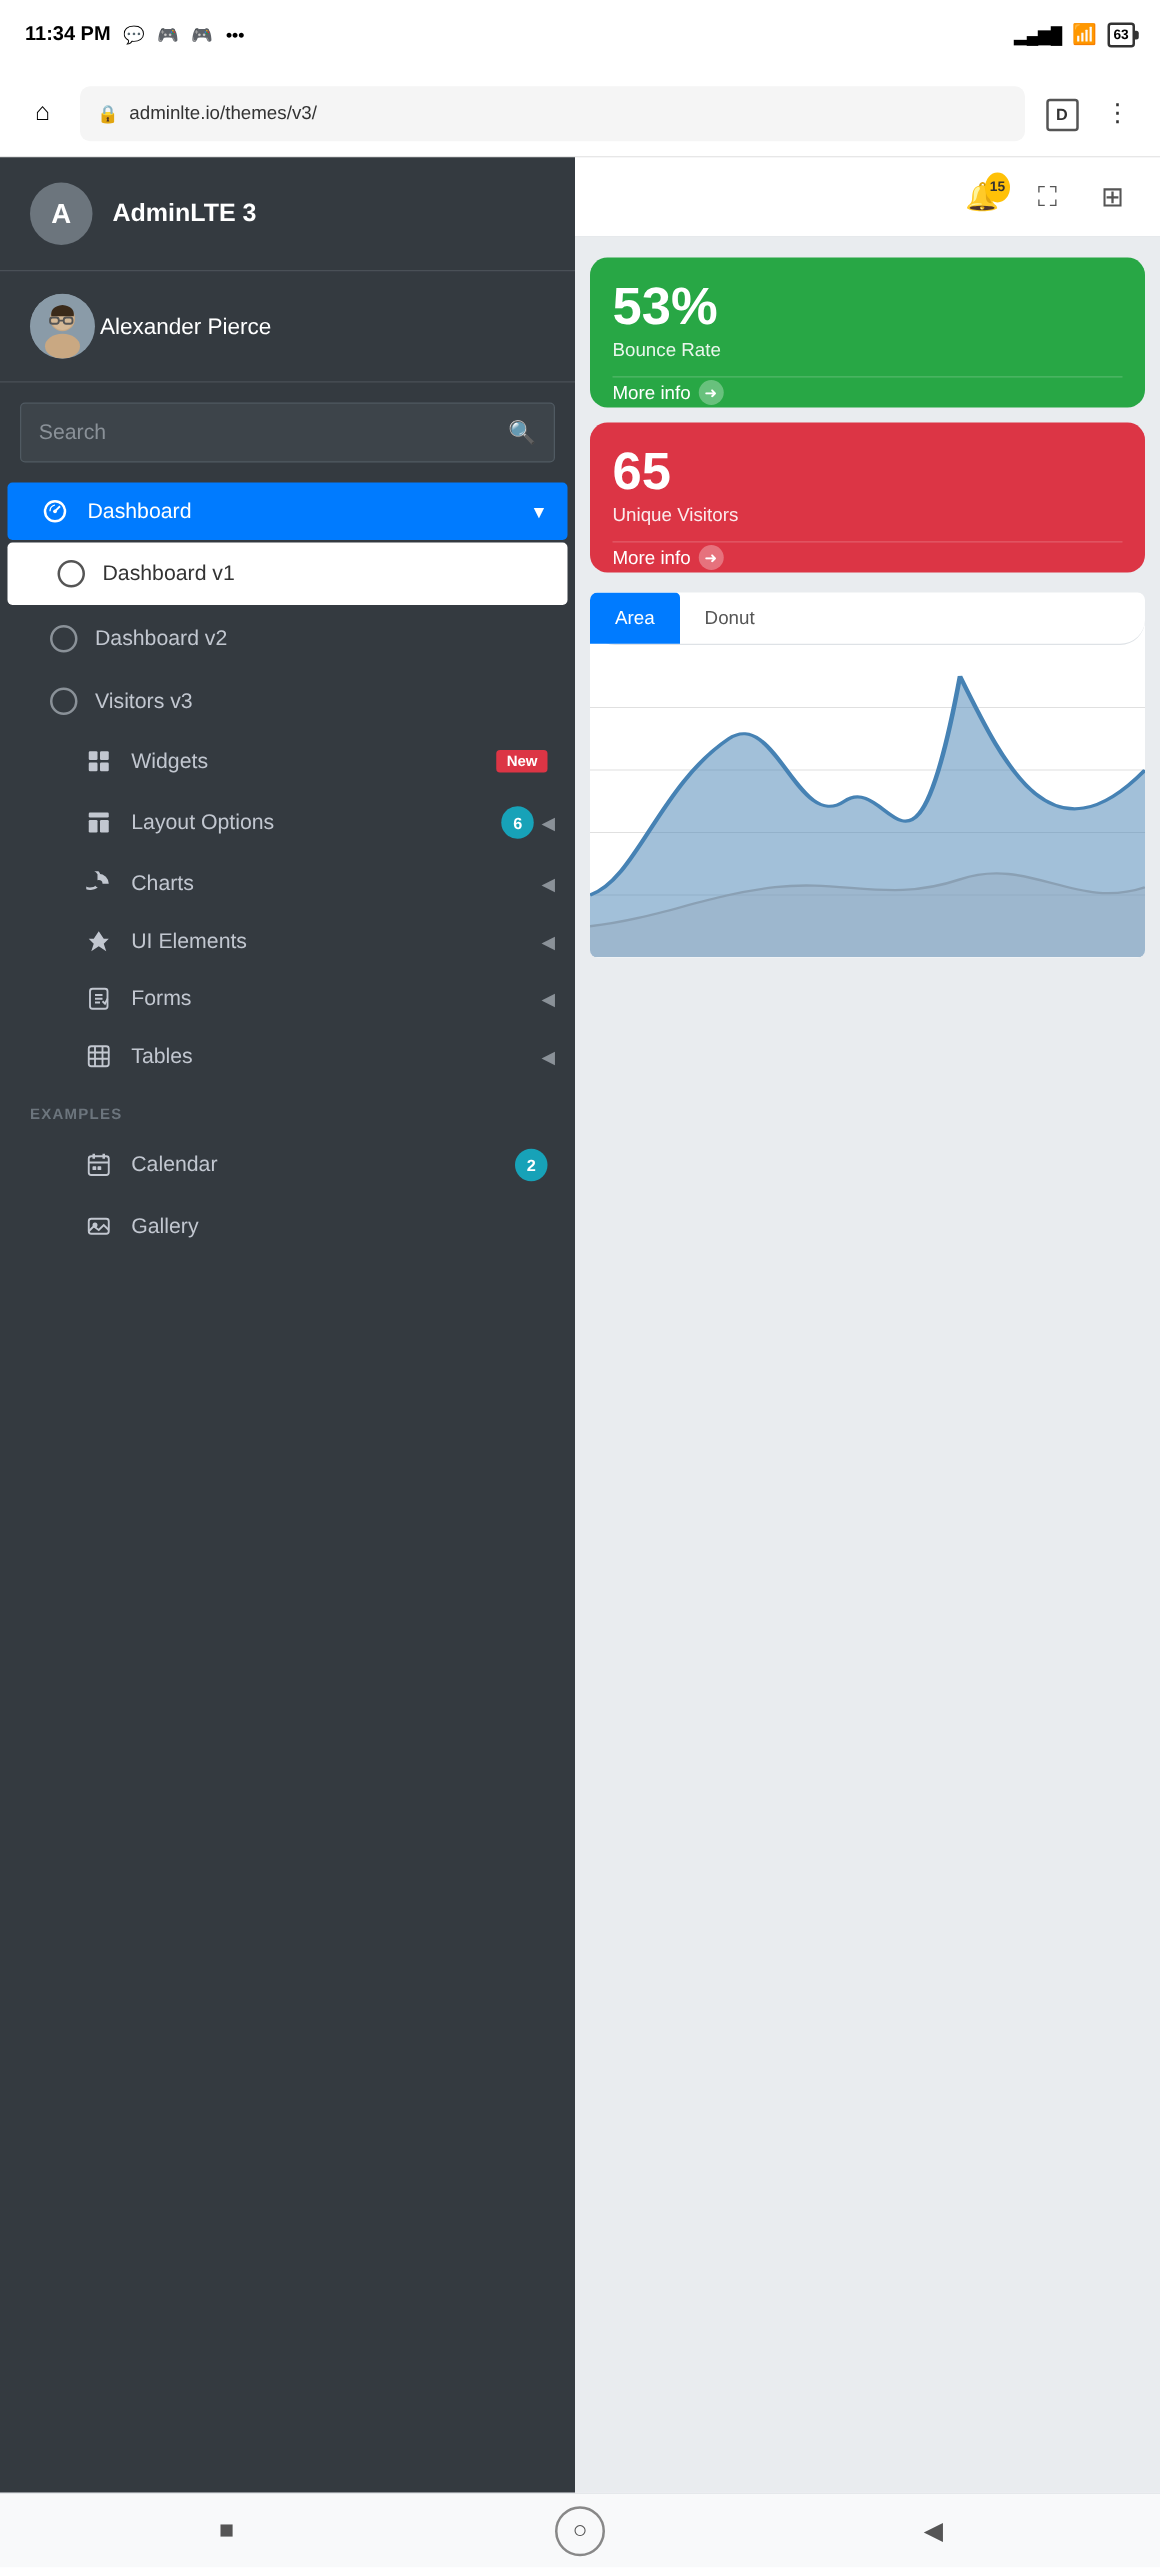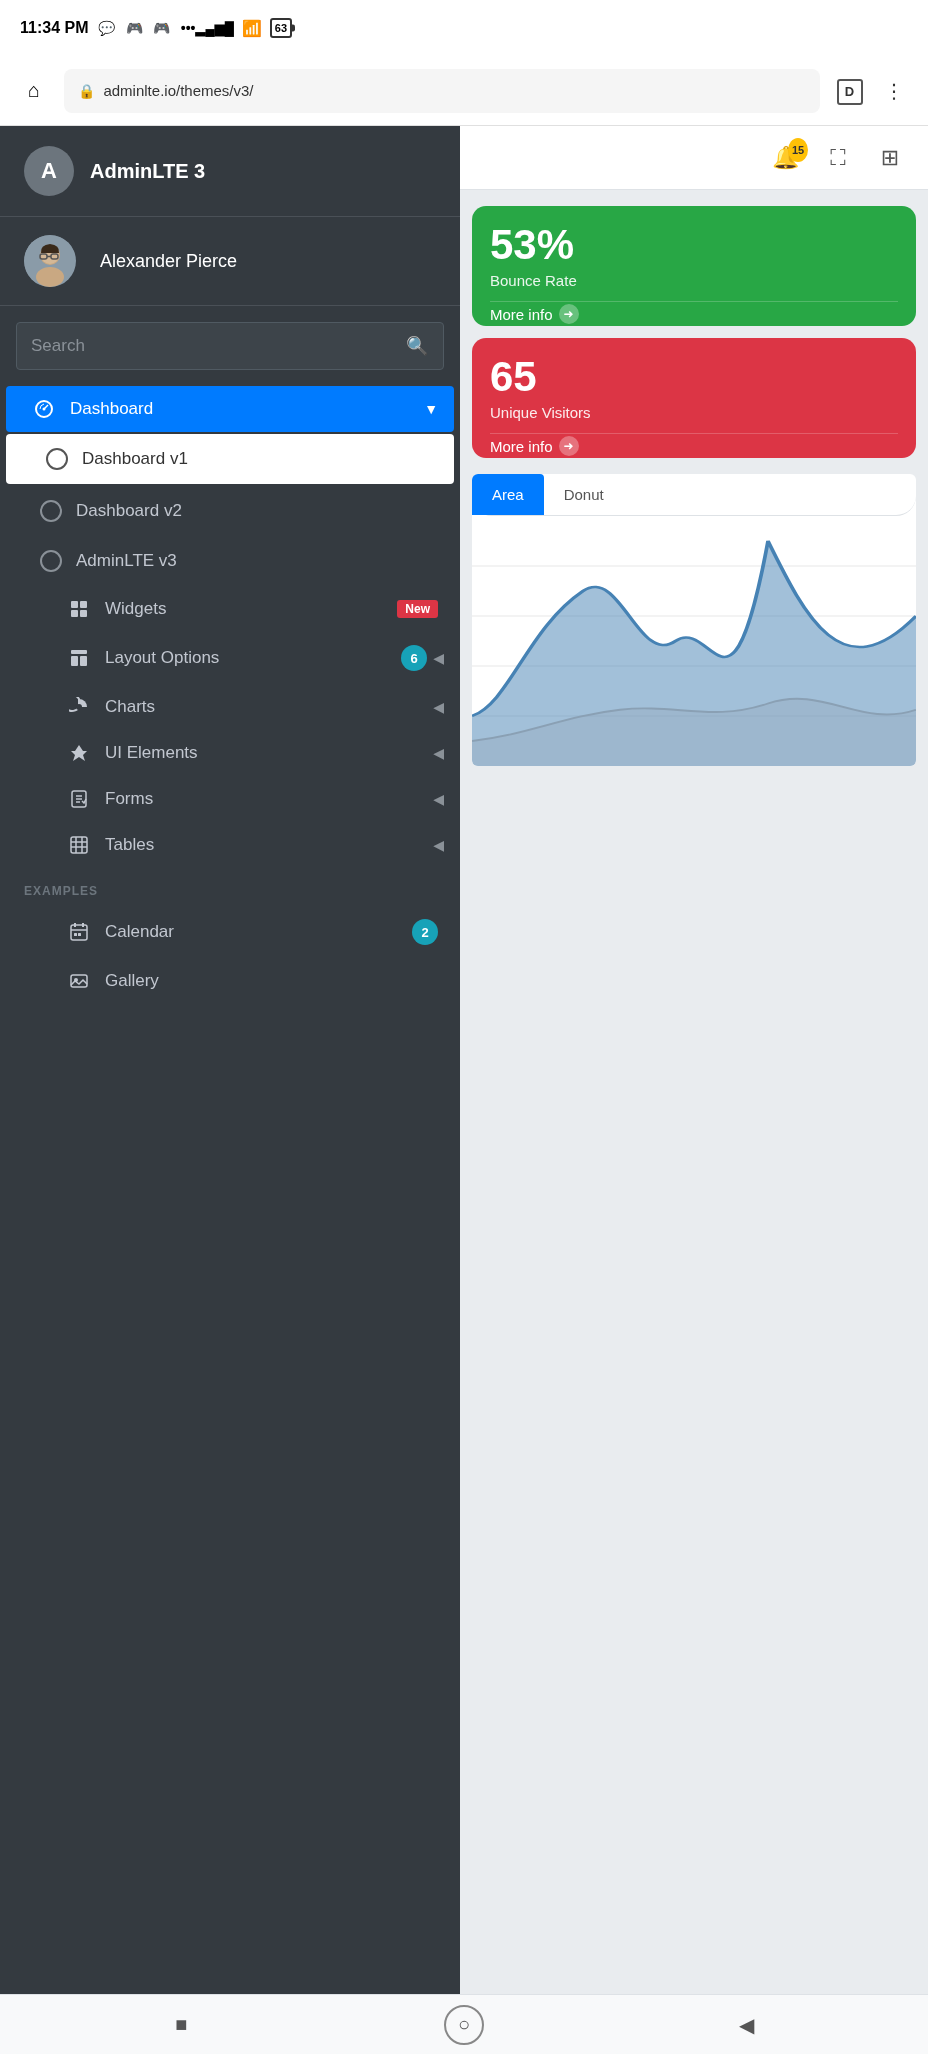--- a/index.html
+++ b/index.html
@@ -11,21 +11,21 @@
       min-height: 2054px;
       overflow-x: hidden;
     }
 
     
     .status-bar {
       background: #fff;
       height: 56px;
       display: flex;
       align-items: center;
-      justify-content: flex-start;
+      justify-content: space-between;
       padding: 0 20px;
       font-size: 15px;
       font-weight: 600;
     }
     .status-left { display: flex; align-items: center; gap: 10px; }
     .status-right { display: flex; align-items: center; gap: 8px; }
     .status-time { font-size: 16px; font-weight: 700; }
     .status-icon { font-size: 14px; }
     .battery-icon {
       display: inline-flex;
@@ -134,21 +134,21 @@
       font-size: 20px;
       font-weight: 700;
       color: #fff;
     }
 
     
     .user-panel {
       padding: 18px 24px;
       display: flex;
       align-items: center;
-      gap: 24px;
+      gap: 4px;
       border-bottom: 1px solid #4a5057;
     }
     .user-avatar {
       width: 52px;
       height: 52px;
       border-radius: 50%;
       background: #6c757d;
       overflow: hidden;
       display: flex;
       align-items: center;
@@ -524,21 +524,21 @@
       <span>Dashboard v1</span>
     </div>
 
     <div class="sub-item">
       <div class="sub-item-circle"></div>
       <span>Dashboard v2</span>
     </div>
 
     <div class="sub-item">
       <div class="sub-item-circle"></div>
-      <span>AdminLTE v3</span>
+      <span>Visitors v3</span>
     </div>
 
     <div class="nav-item">
       <div class="nav-item-icon">
         <svg width="20" height="20" viewBox="0 0 20 20" fill="#c2c7d0">
           <rect x="2" y="2" width="7" height="7" rx="1"></rect>
           <rect x="11" y="2" width="7" height="7" rx="1"></rect>
           <rect x="2" y="11" width="7" height="7" rx="1"></rect>
           <rect x="11" y="11" width="7" height="7" rx="1"></rect>
         </svg>

